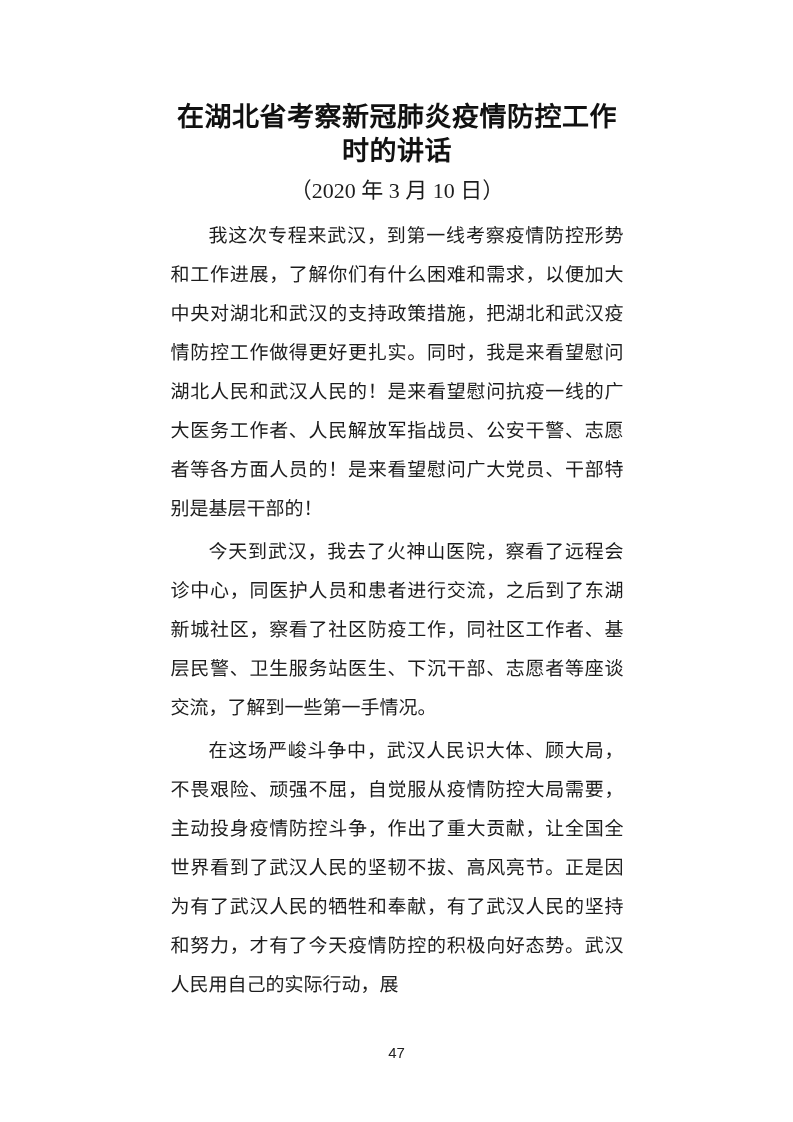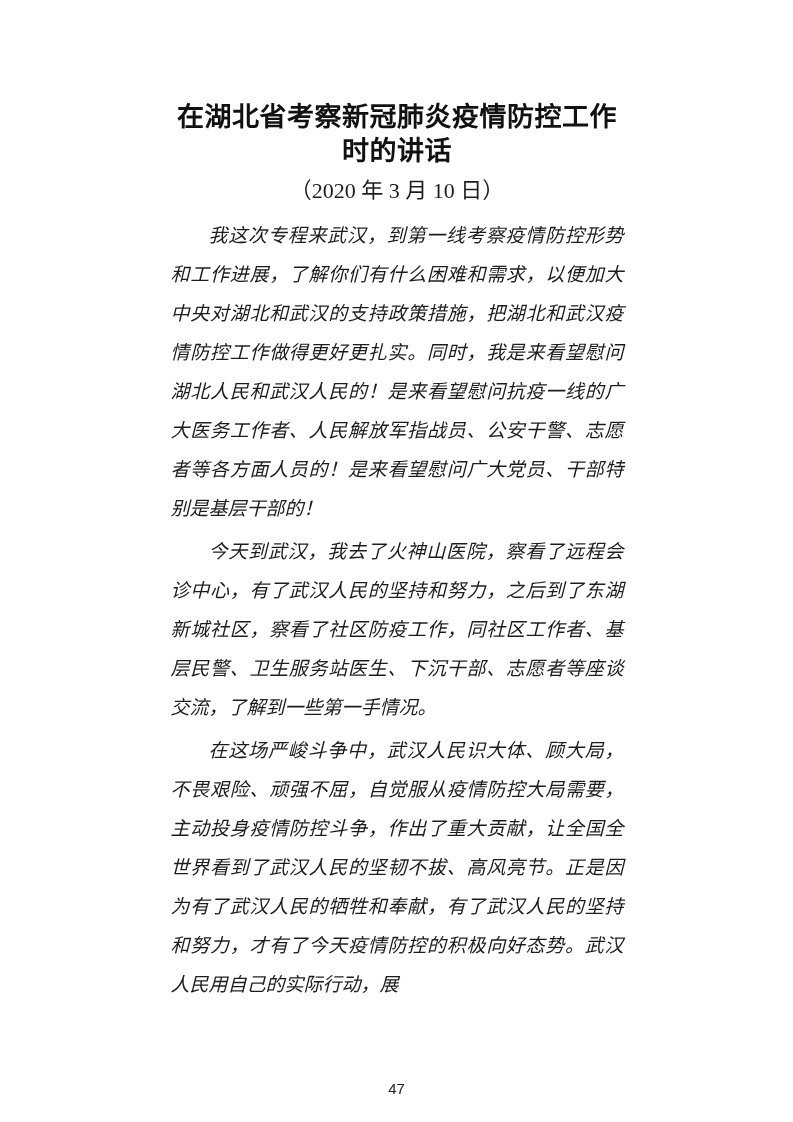--- a/index.html
+++ b/index.html
@@ -39,34 +39,33 @@
   }
   .doc-date {
     margin-top: 10px;
     font-size: 22px;
     line-height: 26px;
     text-align: center;
     color: #1c1c1c;
   }
   .doc-body {
     margin-top: 12px;
-    font-style: italic;
   }
   .doc-body p {
     margin: 0 0 4px 0;
     font-size: 19px;
     line-height: 39px;
     text-align: justify;
     text-justify: inter-ideograph;
     text-indent: 2em;
     color: #1c1c1c;
   }
   .page-number {
     position: absolute;
-    top: 1080px;
+    top: 1044px;
     left: 0;
     width: 100%;
     text-align: center;
     font-family: "Liberation Sans", "DejaVu Sans", sans-serif;
     font-size: 15px;
     line-height: 18px;
     color: #222222;
   }
 </style>
 </head>
@@ -74,19 +73,19 @@
 
 <div class="page">
   <div class="content">
     <h1 class="doc-title">在湖北省考察新冠肺炎疫情防控工作时的讲话</h1>
 
 
     <div class="doc-date">（2020 年 3 月 10 日）</div>
 
     <div class="doc-body">
       <p>我这次专程来武汉，到第一线考察疫情防控形势和工作进展，了解你们有什么困难和需求，以便加大中央对湖北和武汉的支持政策措施，把湖北和武汉疫情防控工作做得更好更扎实。同时，我是来看望慰问湖北人民和武汉人民的！是来看望慰问抗疫一线的广大医务工作者、人民解放军指战员、公安干警、志愿者等各方面人员的！是来看望慰问广大党员、干部特别是基层干部的！</p>
-      <p>今天到武汉，我去了火神山医院，察看了远程会诊中心，有了武汉人民的坚持和努力，之后到了东湖新城社区，察看了社区防疫工作，同社区工作者、基层民警、卫生服务站医生、下沉干部、志愿者等座谈交流，了解到一些第一手情况。</p>
+      <p>今天到武汉，我去了火神山医院，察看了远程会诊中心，同医护人员和患者进行交流，之后到了东湖新城社区，察看了社区防疫工作，同社区工作者、基层民警、卫生服务站医生、下沉干部、志愿者等座谈交流，了解到一些第一手情况。</p>
       <p>在这场严峻斗争中，武汉人民识大体、顾大局，不畏艰险、顽强不屈，自觉服从疫情防控大局需要，主动投身疫情防控斗争，作出了重大贡献，让全国全世界看到了武汉人民的坚韧不拔、高风亮节。正是因为有了武汉人民的牺牲和奉献，有了武汉人民的坚持和努力，才有了今天疫情防控的积极向好态势。武汉人民用自己的实际行动，展</p>
     </div>
   </div>
 
   <div class="page-number">47</div>
 </div>
 
 </body></html>

